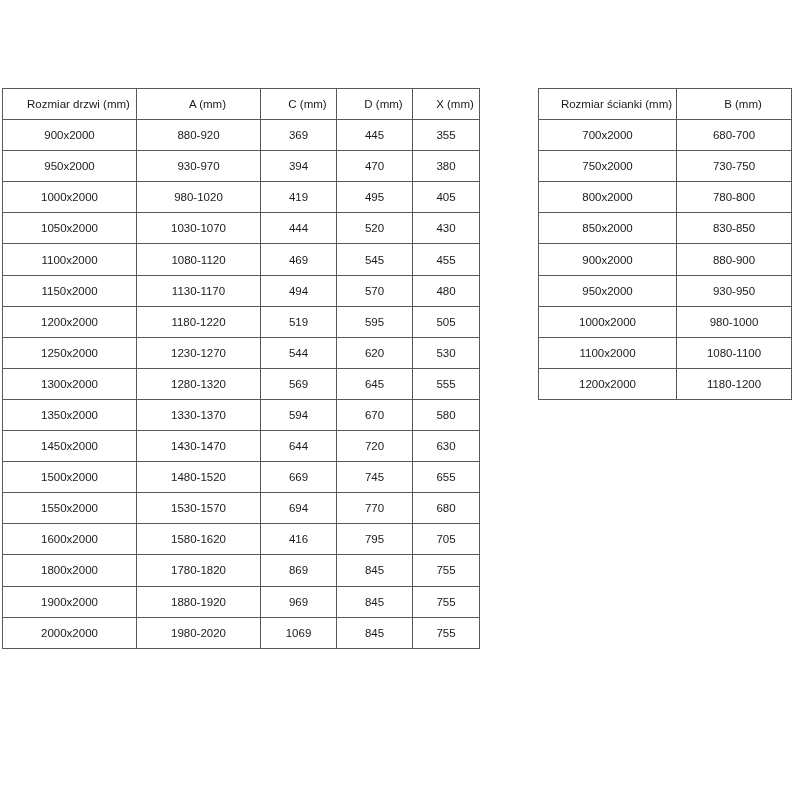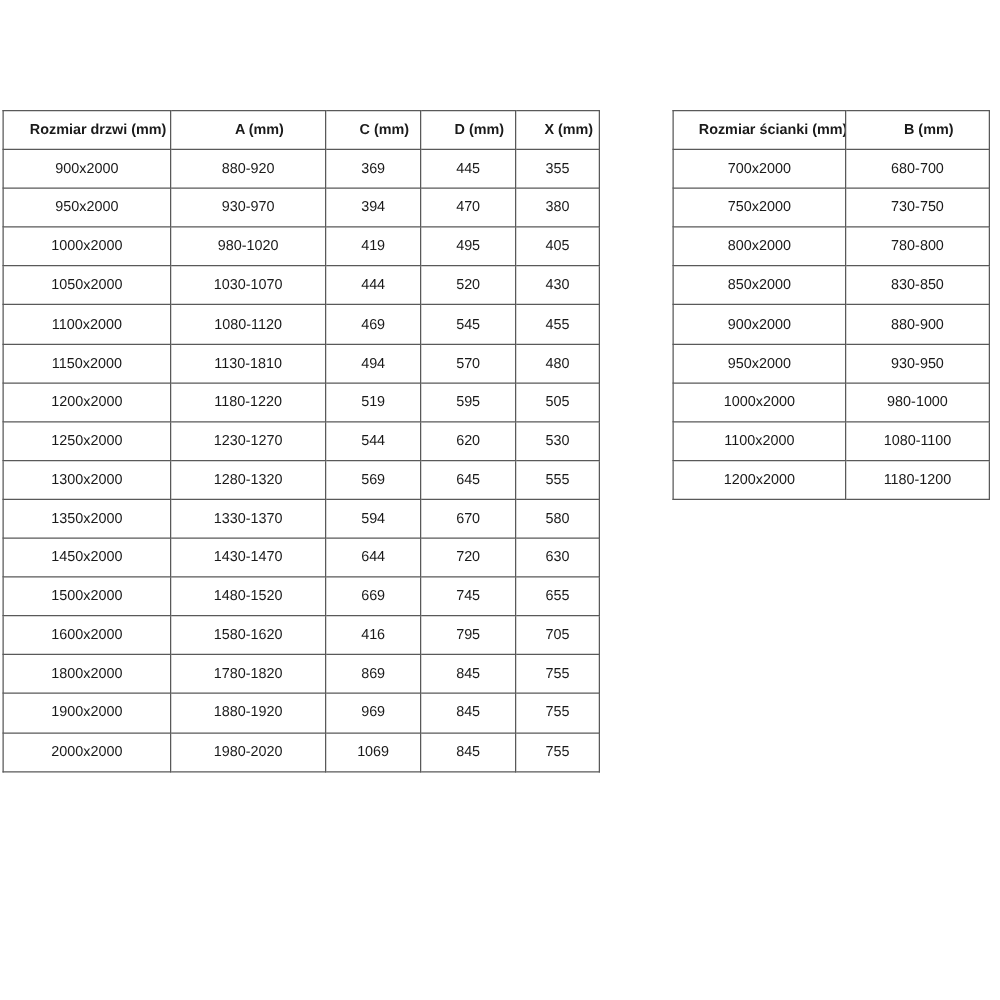--- a/index.html
+++ b/index.html
@@ -28,21 +28,21 @@
     text-align: center;
     vertical-align: middle;
     font-size: 11.5px;
     color: #1a1a1a;
     height: 30.1px;
     padding: 0 2px;
     white-space: nowrap;
     overflow: hidden;
   }
   table.spec th {
-    font-weight: bold;
+    font-weight: normal;
     padding-left: 20px;
   }
   #doors-table { left: 2px; top: 88px; width: 477px; }
   #doors-table col:nth-child(1) { width: 134px; }
   #doors-table col:nth-child(2) { width: 124px; }
   #doors-table col:nth-child(3) { width: 76px; }
   #doors-table col:nth-child(4) { width: 76px; }
   #doors-table col:nth-child(5) { width: 67px; }
   #walls-table { left: 538px; top: 88px; width: 253px; }
   #walls-table col:nth-child(1) { width: 138px; }
@@ -100,21 +100,21 @@
         </tr>
         <tr>
           <td>1100x2000</td>
           <td>1080-1120</td>
           <td>469</td>
           <td>545</td>
           <td>455</td>
         </tr>
         <tr>
           <td>1150x2000</td>
-          <td>1130-1810</td>
+          <td>1130-1170</td>
           <td>494</td>
           <td>570</td>
           <td>480</td>
         </tr>
         <tr>
           <td>1200x2000</td>
           <td>1180-1220</td>
           <td>519</td>
           <td>595</td>
           <td>505</td>
@@ -148,20 +148,27 @@
           <td>630</td>
         </tr>
         <tr>
           <td>1500x2000</td>
           <td>1480-1520</td>
           <td>669</td>
           <td>745</td>
           <td>655</td>
         </tr>
         <tr>
+          <td>1550x2000</td>
+          <td>1530-1570</td>
+          <td>694</td>
+          <td>770</td>
+          <td>680</td>
+        </tr>
+        <tr>
           <td>1600x2000</td>
           <td>1580-1620</td>
           <td>416</td>
           <td>795</td>
           <td>705</td>
         </tr>
         <tr>
           <td>1800x2000</td>
           <td>1780-1820</td>
           <td>869</td>

